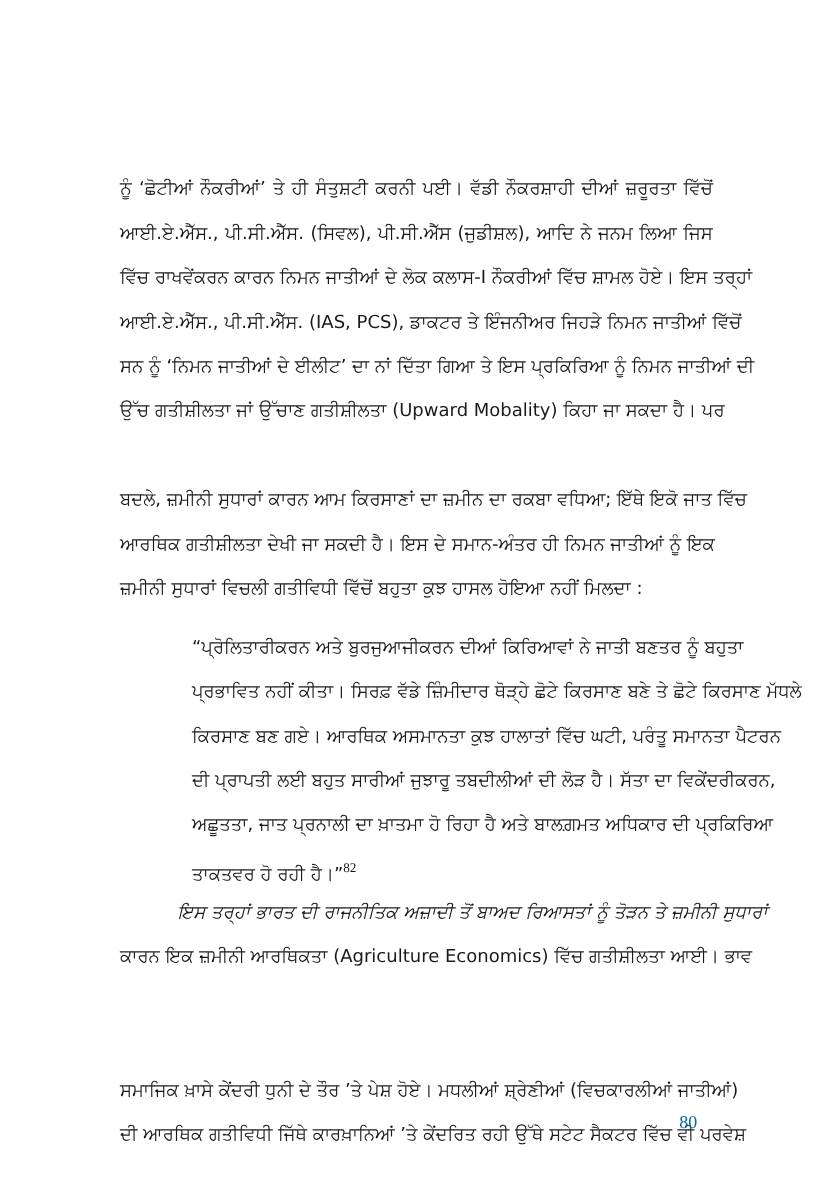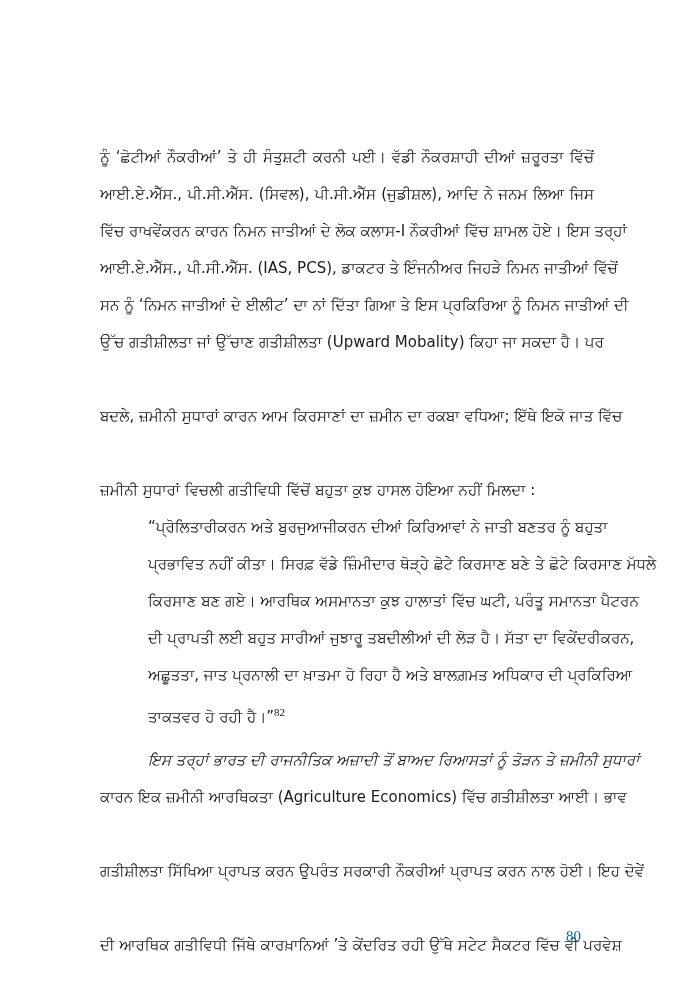--- a/index.html
+++ b/index.html
@@ -10,21 +10,21 @@
       left: 100px;
       width: 494px;
       font-family: "DejaVu Sans", sans-serif;
       font-size: 15px;
       line-height: 20px;
       white-space: nowrap;
       text-align: justify;
       text-align-last: justify;
       color: #1a1a1a;
     }
-    .line.indent-quote { left: 148px; width: 446px; }
+    .line.indent-quote { left: 160px; width: 446px; margin-top: 12px; }
     .line.para-indent { left: 148px; width: 446px; font-style: italic; }
     .line.last { text-align-last: left; }
     sup.fn { font-family: Liberation Serif, serif; font-size: 11px; vertical-align: 6px; }
     .page-number {
       position: absolute;
       left: 566px;
       top: 928px;
       font-family: "Liberation Serif", serif;
       font-size: 15px;
       color: #0369a1;
@@ -35,28 +35,29 @@
 
 <div class="page">
 
   <div class="line" style="top:184px">ਆਈ.ਏ.ਐੱਸ., ਪੀ.ਸੀ.ਐੱਸ. (ਸਿਵਲ), ਪੀ.ਸੀ.ਐੱਸ (ਜੁਡੀਸ਼ਲ), ਆਦਿ ਨੇ ਜਨਮ ਲਿਆ ਜਿਸ</div>
   <div class="line" style="top:147px">ਨੂੰ ‘ਛੋਟੀਆਂ ਨੌਕਰੀਆਂ’ ਤੇ ਹੀ ਸੰਤੁਸ਼ਟੀ ਕਰਨੀ ਪਈ। ਵੱਡੀ ਨੌਕਰਸ਼ਾਹੀ ਦੀਆਂ ਜ਼ਰੂਰਤਾ ਵਿੱਚੋਂ</div>
   <div class="line" style="top:221px">ਵਿੱਚ ਰਾਖਵੇਂਕਰਨ ਕਾਰਨ ਨਿਮਨ ਜਾਤੀਆਂ ਦੇ ਲੋਕ ਕਲਾਸ-I ਨੌਕਰੀਆਂ ਵਿੱਚ ਸ਼ਾਮਲ ਹੋਏ। ਇਸ ਤਰ੍ਹਾਂ</div>
   <div class="line" style="top:258px">ਆਈ.ਏ.ਐੱਸ., ਪੀ.ਸੀ.ਐੱਸ. (IAS, PCS), ਡਾਕਟਰ ਤੇ ਇੰਜਨੀਅਰ ਜਿਹੜੇ ਨਿਮਨ ਜਾਤੀਆਂ ਵਿੱਚੋਂ</div>
   <div class="line" style="top:295px">ਸਨ ਨੂੰ ‘ਨਿਮਨ ਜਾਤੀਆਂ ਦੇ ਈਲੀਟ’ ਦਾ ਨਾਂ ਦਿੱਤਾ ਗਿਆ ਤੇ ਇਸ ਪ੍ਰਕਿਰਿਆ ਨੂੰ ਨਿਮਨ ਜਾਤੀਆਂ ਦੀ</div>
   <div class="line" style="top:332px">ਉੱਚ ਗਤੀਸ਼ੀਲਤਾ ਜਾਂ ਉੱਚਾਣ ਗਤੀਸ਼ੀਲਤਾ (Upward Mobality) ਕਿਹਾ ਜਾ ਸਕਦਾ ਹੈ। ਪਰ</div>
   <div class="line" style="top:406px">ਬਦਲੇ, ਜ਼ਮੀਨੀ ਸੁਧਾਰਾਂ ਕਾਰਨ ਆਮ ਕਿਰਸਾਣਾਂ ਦਾ ਜ਼ਮੀਨ ਦਾ ਰਕਬਾ ਵਧਿਆ; ਇੱਥੇ ਇਕੋ ਜਾਤ ਵਿੱਚ</div>
+  <div class="line" style="top:443px">ਆਰਥਿਕ ਗਤੀਸ਼ੀਲਤਾ ਦੇਖੀ ਜਾ ਸਕਦੀ ਹੈ। ਇਸ ਦੇ ਸਮਾਨ-ਅੰਤਰ ਹੀ ਨਿਮਨ ਜਾਤੀਆਂ ਨੂੰ ਇਕ</div>
   <div class="line last" style="top:480px">ਜ਼ਮੀਨੀ ਸੁਧਾਰਾਂ ਵਿਚਲੀ ਗਤੀਵਿਧੀ ਵਿੱਚੋਂ ਬਹੁਤਾ ਕੁਝ ਹਾਸਲ ਹੋਇਆ ਨਹੀਂ ਮਿਲਦਾ :</div>
 
   <div class="line indent-quote" style="top:517px">“ਪ੍ਰੋਲਿਤਾਰੀਕਰਨ ਅਤੇ ਬੁਰਜੁਆਜੀਕਰਨ ਦੀਆਂ ਕਿਰਿਆਵਾਂ ਨੇ ਜਾਤੀ ਬਣਤਰ ਨੂੰ ਬਹੁਤਾ</div>
   <div class="line indent-quote" style="top:554px">ਪ੍ਰਭਾਵਿਤ ਨਹੀਂ ਕੀਤਾ। ਸਿਰਫ਼ ਵੱਡੇ ਜ਼ਿੰਮੀਦਾਰ ਥੋੜ੍ਹੇ ਛੋਟੇ ਕਿਰਸਾਣ ਬਣੇ ਤੇ ਛੋਟੇ ਕਿਰਸਾਣ ਮੱਧਲੇ</div>
   <div class="line indent-quote" style="top:591px">ਕਿਰਸਾਣ ਬਣ ਗਏ। ਆਰਥਿਕ ਅਸਮਾਨਤਾ ਕੁਝ ਹਾਲਾਤਾਂ ਵਿੱਚ ਘਟੀ, ਪਰੰਤੂ ਸਮਾਨਤਾ ਪੈਟਰਨ</div>
   <div class="line indent-quote" style="top:628px">ਦੀ ਪ੍ਰਾਪਤੀ ਲਈ ਬਹੁਤ ਸਾਰੀਆਂ ਜੁਝਾਰੂ ਤਬਦੀਲੀਆਂ ਦੀ ਲੋੜ ਹੈ। ਸੱਤਾ ਦਾ ਵਿਕੇਂਦਰੀਕਰਨ,</div>
   <div class="line indent-quote" style="top:665px">ਅਛੂਤਤਾ, ਜਾਤ ਪ੍ਰਨਾਲੀ ਦਾ ਖ਼ਾਤਮਾ ਹੋ ਰਿਹਾ ਹੈ ਅਤੇ ਬਾਲਗ਼ਮਤ ਅਧਿਕਾਰ ਦੀ ਪ੍ਰਕਿਰਿਆ</div>
   <div class="line indent-quote last" style="top:702px"><span>ਤਾਕਤਵਰ ਹੋ ਰਹੀ ਹੈ।”</span><sup class="fn">82</sup></div>
 
   <div class="line para-indent" style="top:750px">ਇਸ ਤਰ੍ਹਾਂ ਭਾਰਤ ਦੀ ਰਾਜਨੀਤਿਕ ਅਜ਼ਾਦੀ ਤੋਂ ਬਾਅਦ ਰਿਆਸਤਾਂ ਨੂੰ ਤੋੜਨ ਤੇ ਜ਼ਮੀਨੀ ਸੁਧਾਰਾਂ</div>
   <div class="line" style="top:787px">ਕਾਰਨ ਇਕ ਜ਼ਮੀਨੀ ਆਰਥਿਕਤਾ (Agriculture Economics) ਵਿੱਚ ਗਤੀਸ਼ੀਲਤਾ ਆਈ। ਭਾਵ</div>
-  <div class="line" style="top:861px">ਗਤੀਸ਼ੀਲਤਾ ਸਿੱਖਿਆ ਪ੍ਰਾਪਤ ਕਰਨ ਉਪਰੰਤ ਸਰਕਾਰੀ ਨੌਕਰੀਆਂ ਪ੍ਰਾਪਤ ਕਰਨ ਨਾਲ ਹੋਈ। ਇਹ ਦੋਵੇਂ</div>
+  <div class="line" style="top:898px">ਸਮਾਜਿਕ ਖ਼ਾਸੇ ਕੇਂਦਰੀ ਧੁਨੀ ਦੇ ਤੌਰ ’ਤੇ ਪੇਸ਼ ਹੋਏ। ਮਧਲੀਆਂ ਸ਼੍ਰੇਣੀਆਂ (ਵਿਚਕਾਰਲੀਆਂ ਜਾਤੀਆਂ)</div>
   <div class="line" style="top:935px">ਦੀ ਆਰਥਿਕ ਗਤੀਵਿਧੀ ਜਿੱਥੇ ਕਾਰਖ਼ਾਨਿਆਂ ’ਤੇ ਕੇਂਦਰਿਤ ਰਹੀ ਉੱਥੇ ਸਟੇਟ ਸੈਕਟਰ ਵਿੱਚ ਵੀ ਪਰਵੇਸ਼</div>
 
   <div class="page-number">80</div>
 </div>
 
 </body></html>

